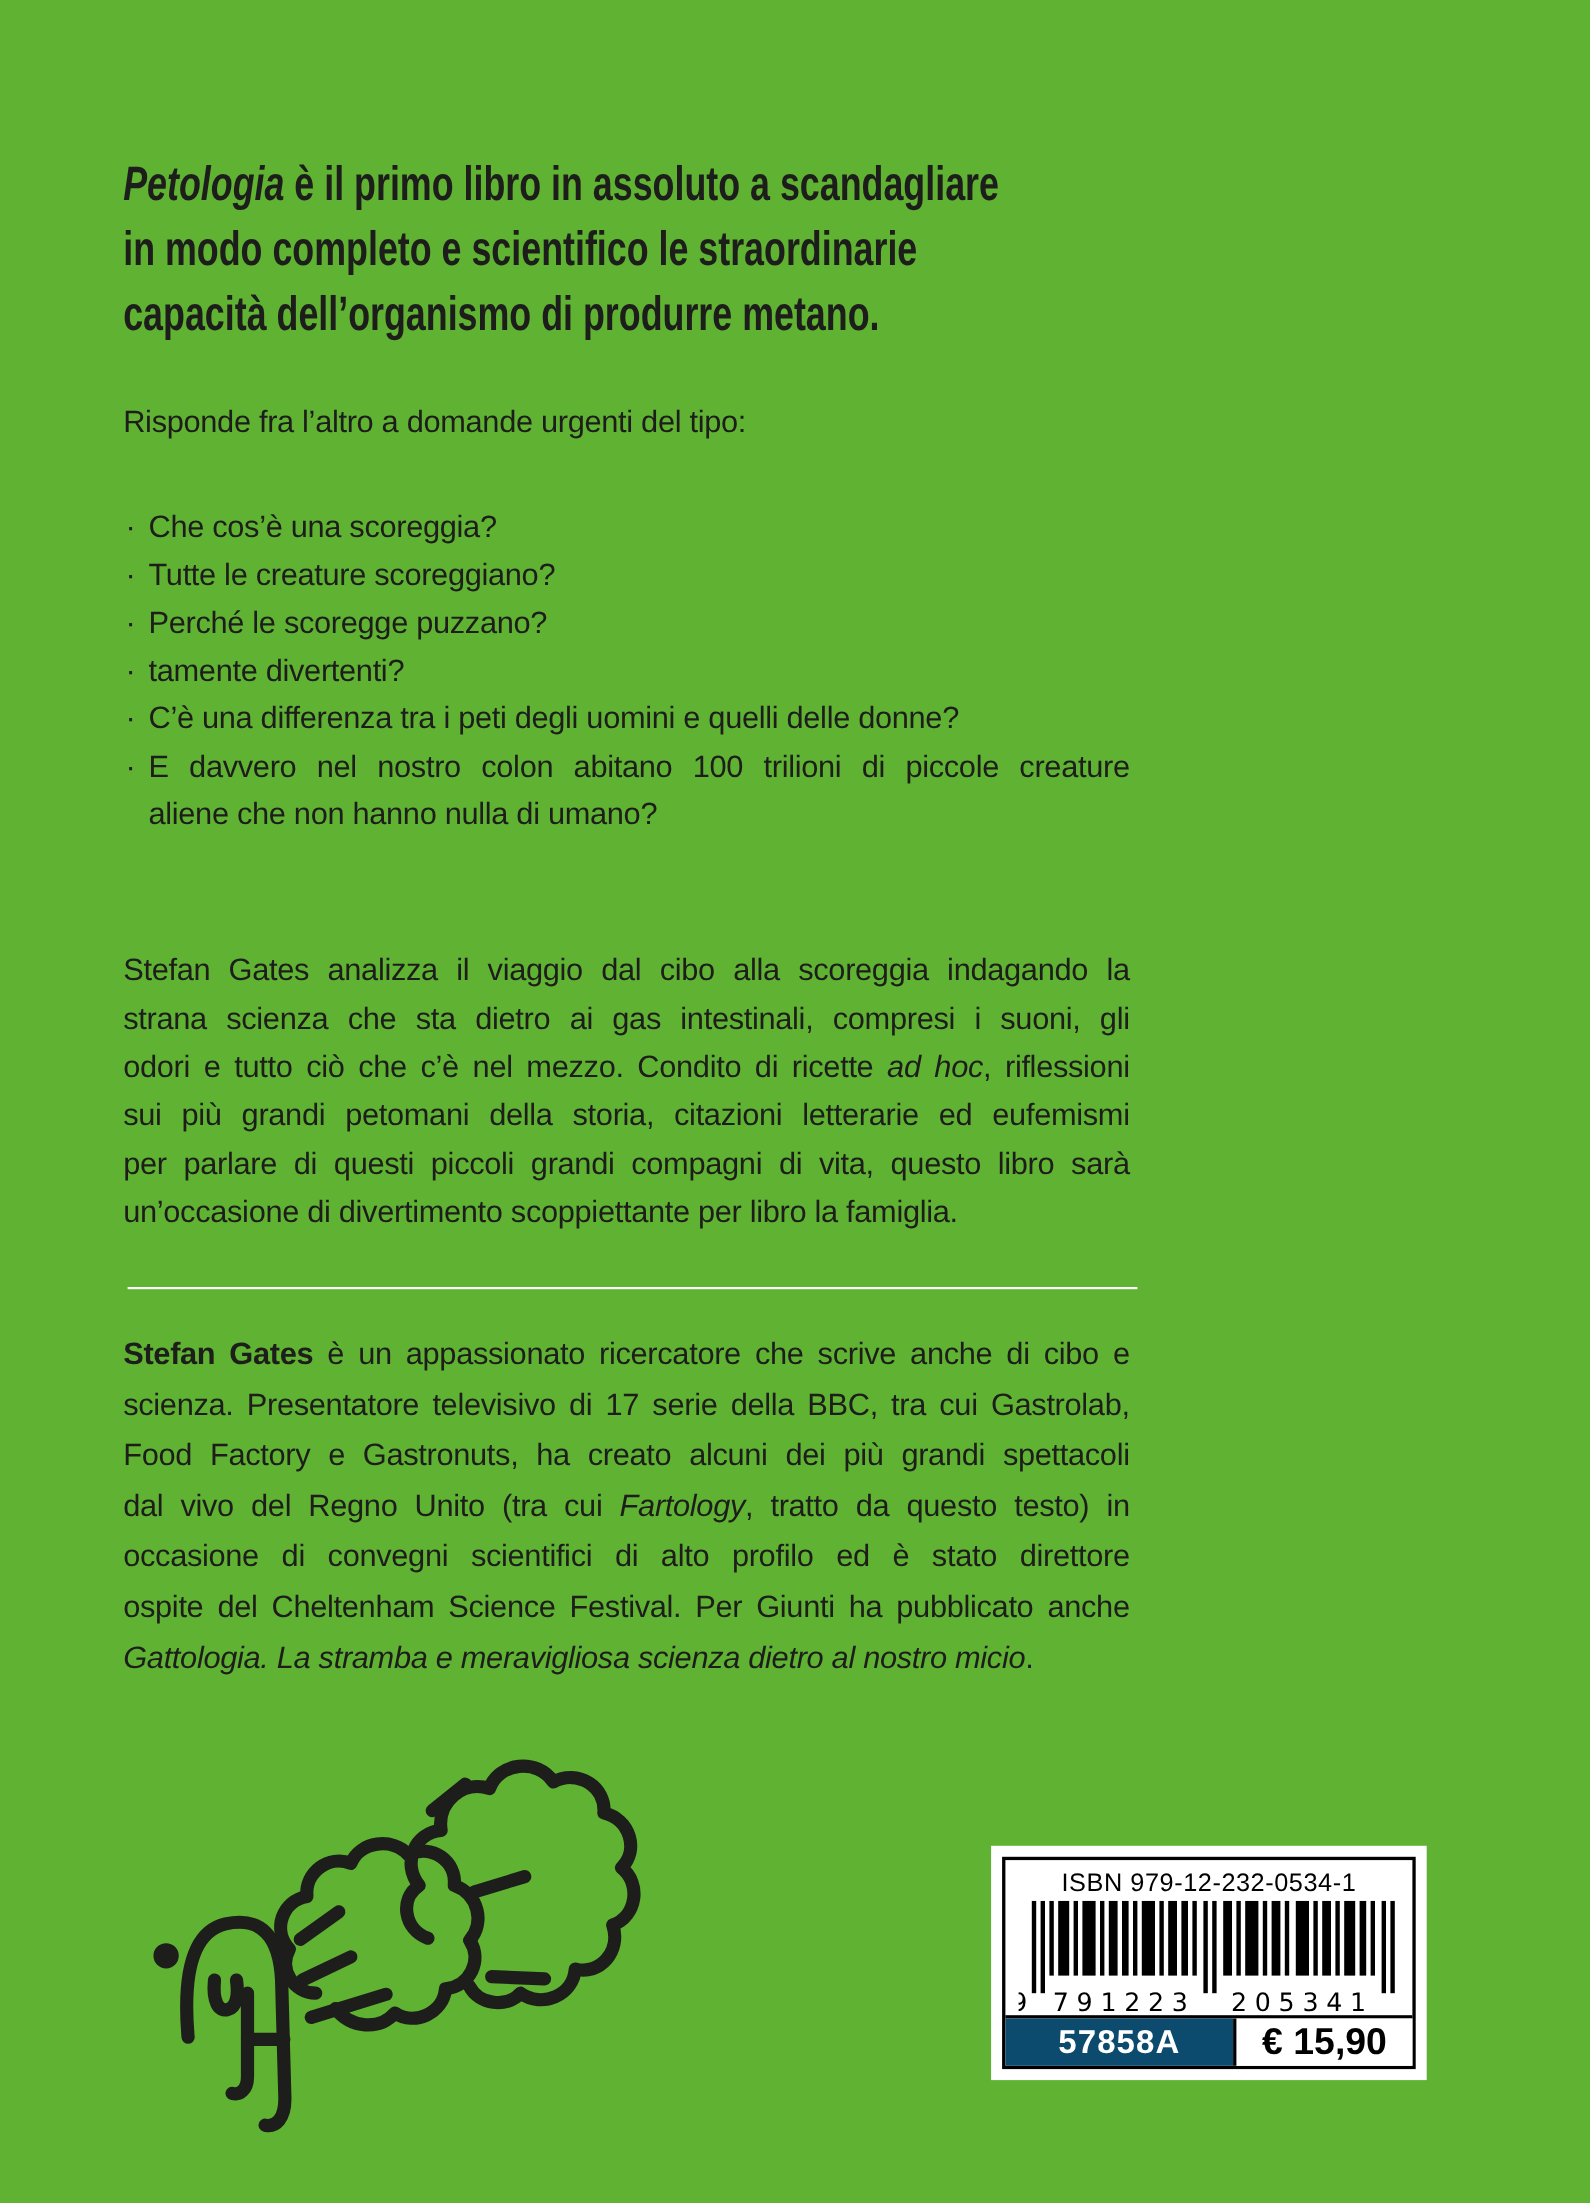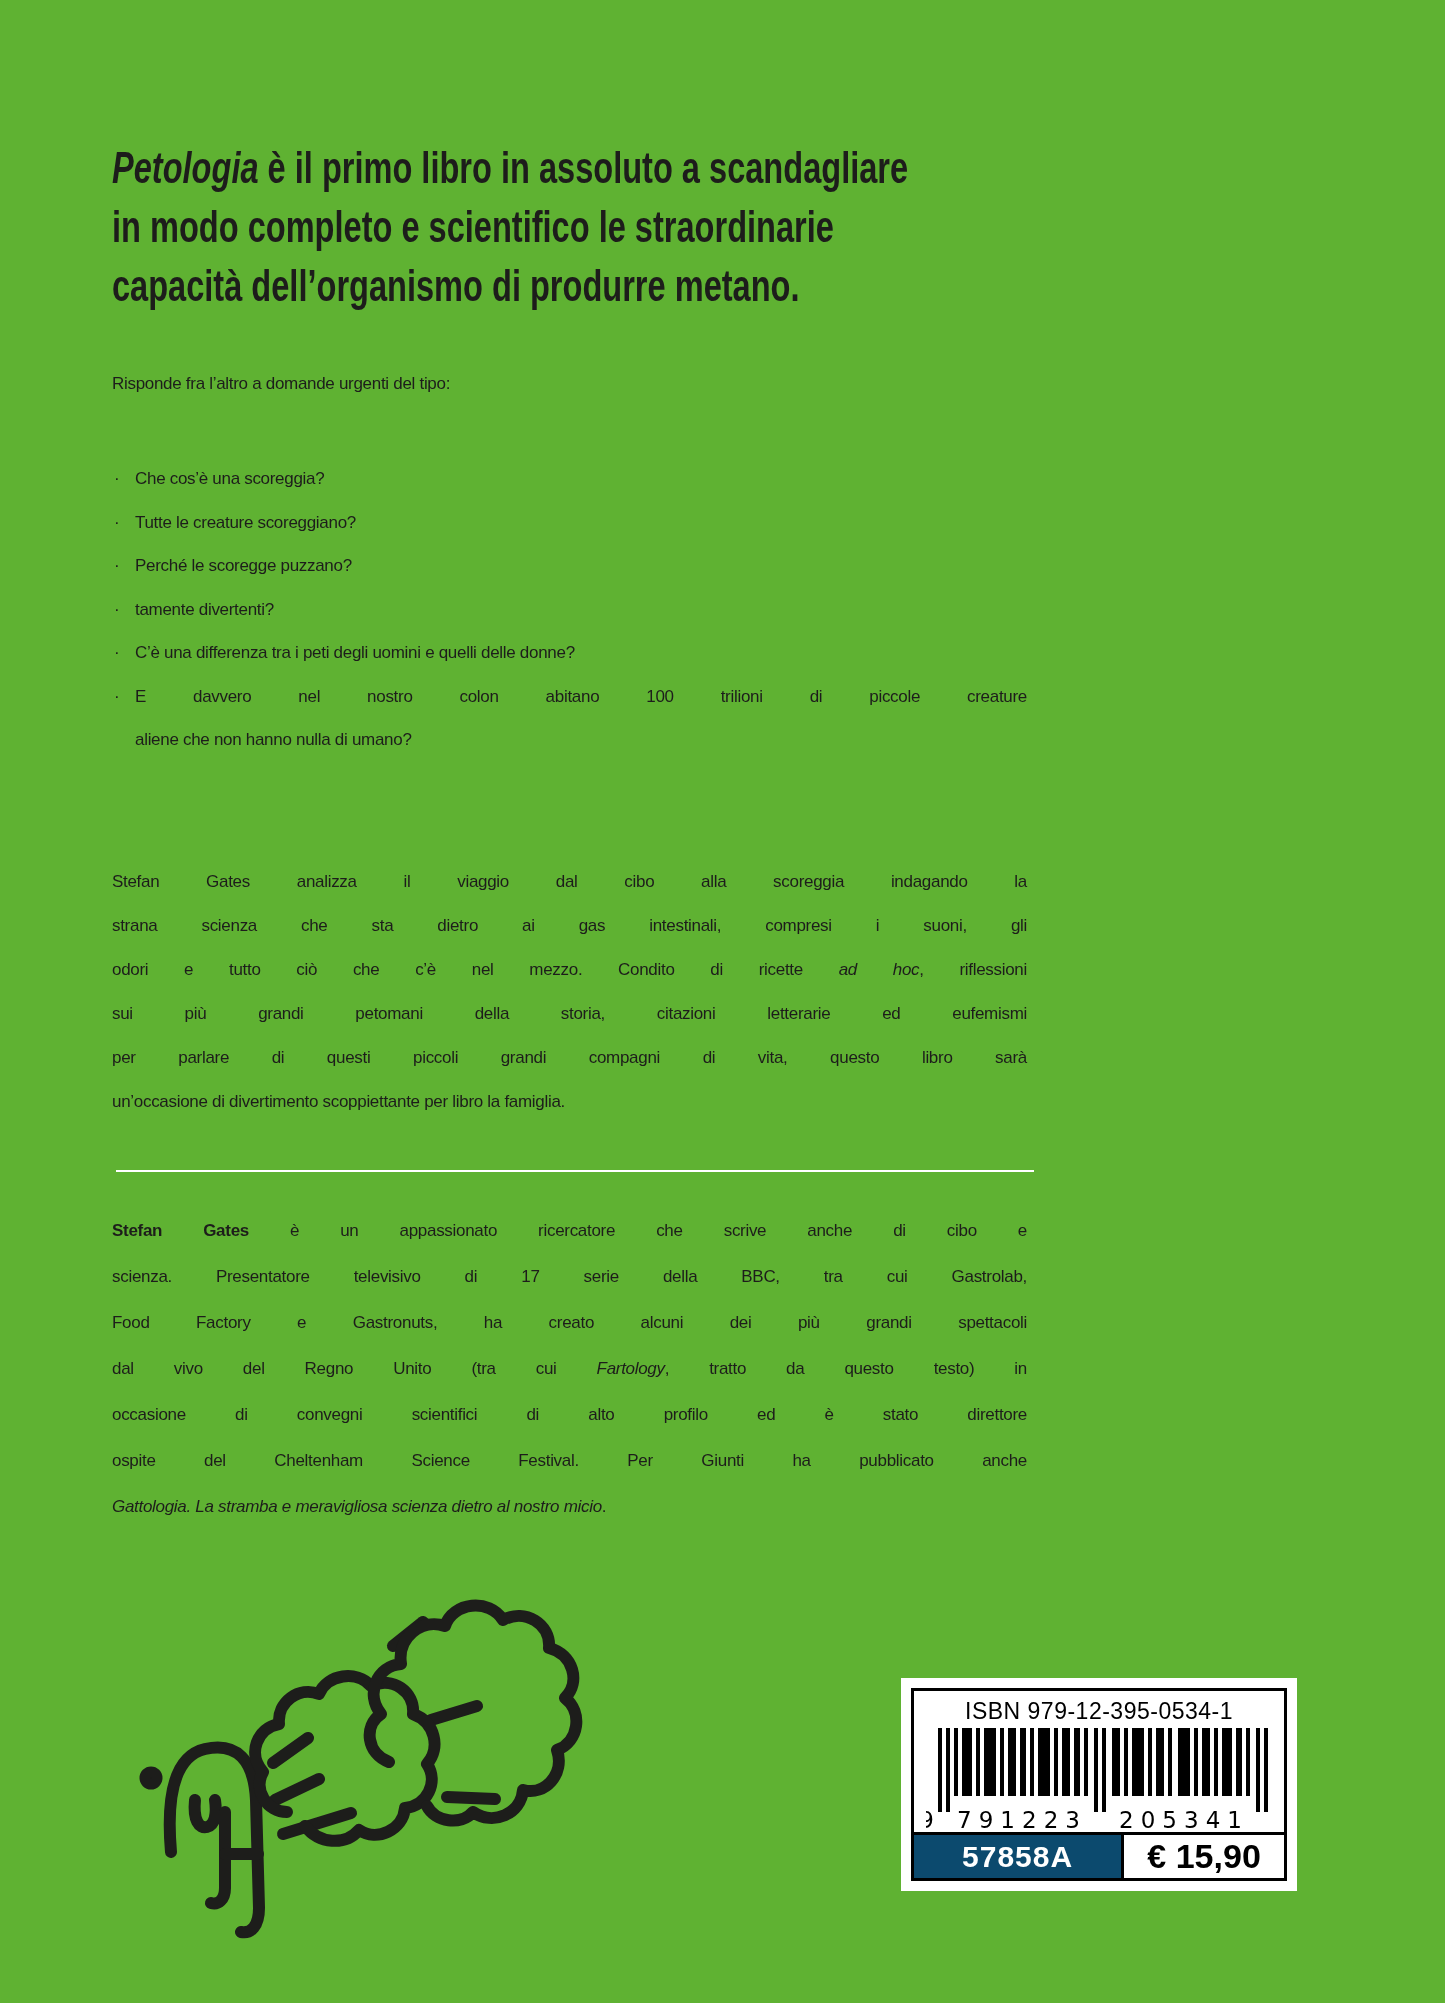--- a/index.html
+++ b/index.html
@@ -10,21 +10,21 @@
     overflow:hidden;
     font-family:"Liberation Sans",sans-serif;
     color:#1d1d1b;
   }
   
   .headline{position:absolute;left:112px;top:138px;width:930px;}
   .headline-line{line-height:59px;font-size:44px;font-weight:bold;white-space:nowrap;}
   .condense{display:inline-block;transform:scaleX(0.74);transform-origin:0 50%;}
   .headline em{font-style:italic;}
   
-  .bodytext{font-size:17px;letter-spacing:-0.3px;}
+  .bodytext{font-size:28px;letter-spacing:-0.3px;}
   .intro{position:absolute;left:112px;top:362px;width:915px;line-height:44px;}
   .bullets{position:absolute;left:112px;top:457px;width:915px;line-height:43.5px;}
   .bline{position:relative;padding-left:23px;}
   .bline .marker{position:absolute;left:2px;top:0;}
   .bline-text{display:block;}
   .stretch{text-align:justify;text-align-last:justify;}
   .para{position:absolute;left:112px;width:915px;}
   .para1{top:860px;line-height:44px;}
   .bio{top:1208px;line-height:46px;}
   .jline{text-align:justify;text-align-last:justify;}
@@ -154,21 +154,21 @@
         </g>
         <g>
           <path d="M 322 256 C 330 272 356 276 368 262 C 388 276 416 264 418 240 C 440 246 460 224 452 200 C 474 192 478 162 460 148 C 476 132 468 104 444 98 C 446 74 420 58 398 70 C 384 48 348 52 340 76 C 316 68 292 88 296 114 C 272 116 260 144 276 164 C 258 176 262 204 284 212"></path>
         </g>
       </g>
     </svg>
   </div>
 
   <div class="isbn-box">
     <div class="isbn-inner">
-      <div class="isbn-label">ISBN 979-12-395-0534-1</div>
+      <div class="isbn-label">ISBN 979-12-232-0534-1</div>
       <div class="barcode-wrap">
         <svg viewBox="0 0 346 104" width="346" height="104" xmlns="http://www.w3.org/2000/svg">
           <g fill="#000">
             <rect x="12" y="0" width="4" height="84"></rect>
               <rect x="20" y="0" width="4" height="84"></rect>
             <rect x="28" y="0" width="4" height="68"></rect>
               <rect x="36" y="0" width="10" height="68"></rect>
             <rect x="50" y="0" width="4" height="68"></rect>
               <rect x="58" y="0" width="12" height="68"></rect>
             <rect x="74" y="0" width="4" height="68"></rect>

